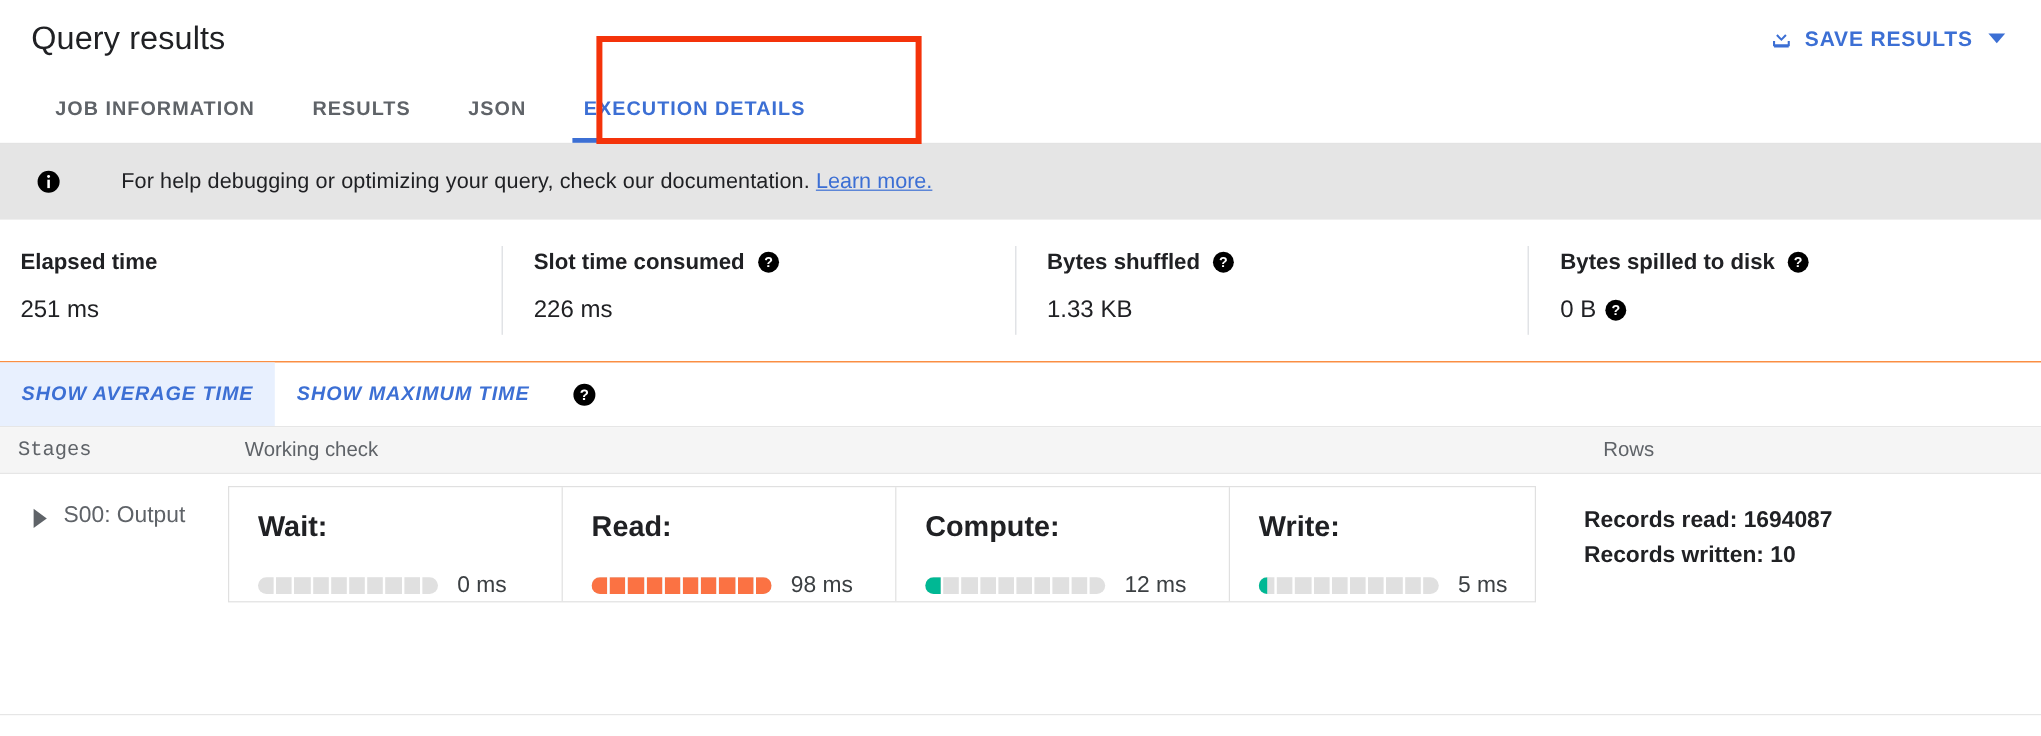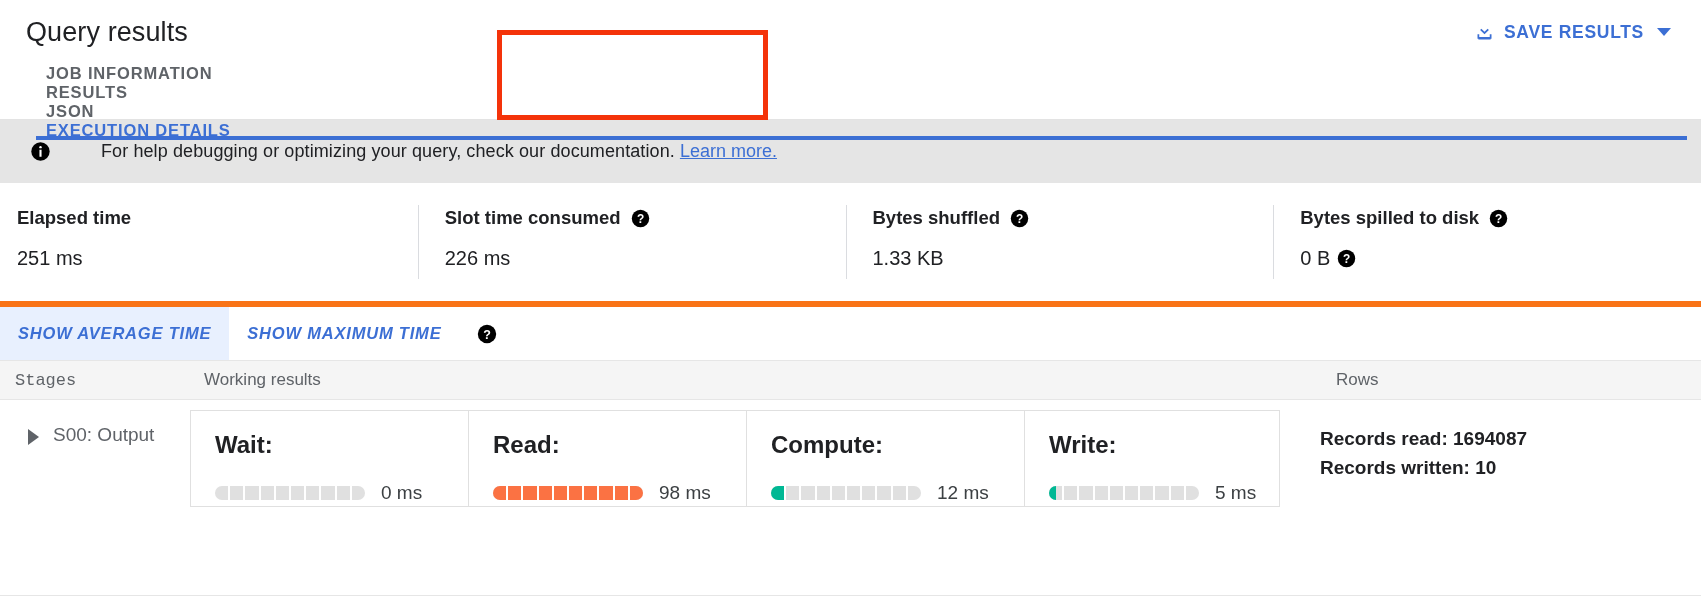--- a/index.html
+++ b/index.html
@@ -57,21 +57,20 @@
 
   
   .tabbar {
     position: relative;
     height: 56px;
     border-bottom: 1px solid #e3e3e3;
     display: flex;
     align-items: stretch;
     padding-left: 22px;
     box-sizing: border-box;
-    flex-direction: column;
   }
   .tab {
     display: flex;
     align-items: center;
     font-size: 16.5px;
     font-weight: 700;
     letter-spacing: 0.85px;
     color: #5f6368;
     padding: 0 24px;
     cursor: pointer;
@@ -118,21 +117,21 @@
     color: #3c6fd4;
     text-decoration: underline;
     cursor: pointer;
   }
 
   
   .metrics {
     display: flex;
     height: 118px;
     align-items: center;
-    border-bottom: 6px solid #f97316;
+    border-bottom: 1px solid #f97316;
     text-align: right;
   }
   .metric {
     flex: 1 1 0;
     padding-left: 17px;
     box-sizing: border-box;
     position: relative;
     height: 74px;
   }
   .metric + .metric { border-left: 1px solid #dadce0; }
@@ -409,21 +408,21 @@
       <svg viewBox="0 0 24 24" width="20" height="20">
         <circle cx="12" cy="12" r="11" fill="#000"></circle>
         <text x="12" y="17.5" font-size="15" font-weight="bold" text-anchor="middle" fill="#fff" font-family="Liberation Sans, sans-serif">?</text>
       </svg>
     </span>
   </div>
 </div>
 
 <div class="table-head">
   <div class="col-stages">Stages</div>
-  <div class="col-timing">Working results</div>
+  <div class="col-timing">Working check</div>
   <div class="col-rows">Rows</div>
 </div>
 
 <div class="table-row">
 
   <div class="stage-cell">
     <span class="expand-tri"></span>
     <span>S00: Output</span>
   </div>
 

